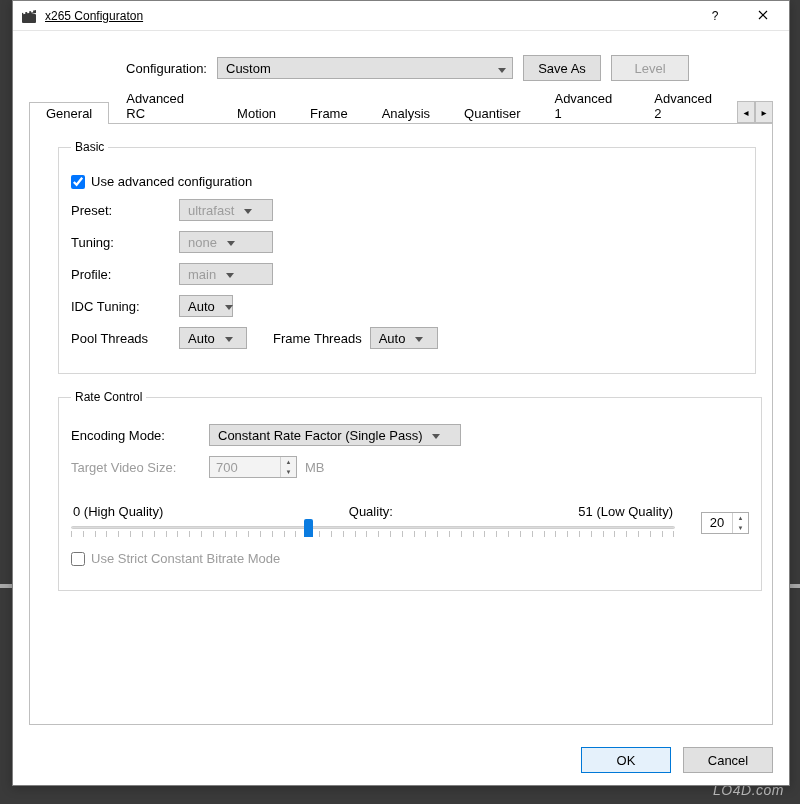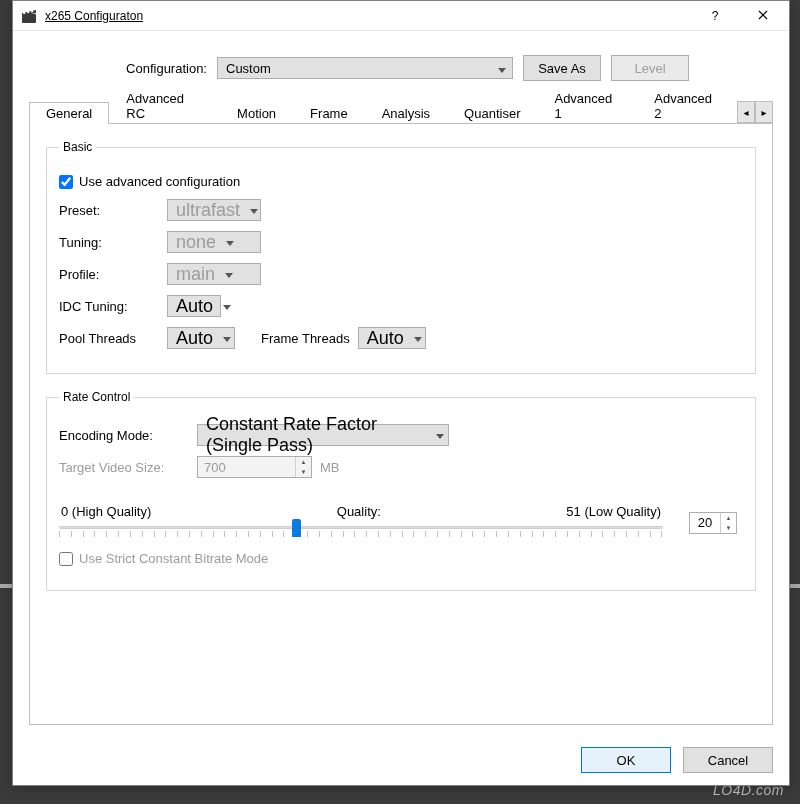--- a/index.html
+++ b/index.html
@@ -19,36 +19,36 @@
   .combo .caret { margin-left:10px; }
   .btn { height:26px; min-width:78px; padding:0 14px; background:#e1e1e1; border:1px solid #adadad; font-size:13px; display:flex; align-items:center; justify-content:center; color:#000; }
   .btn.disabled { color:#9c9c9c; background:#eaeaea; }
   .btn.primary { border:1px solid #0078d7; background:#e5f1fb; }
   .tabbar { display:flex; align-items:flex-end; margin:0 16px; position:relative; height:26px; }
   .tab { padding:3px 16px; font-size:13px; border:1px solid transparent; border-bottom:none; color:#000; position:relative; top:1px; cursor:default; }
   .tab.active { border-color:#bfbfbf; background:#fff; z-index:3; }
   .tabscroll { display:flex; margin-left:auto; }
   .tabscroll .sbtn { width:18px; height:22px; background:#e6e6e6; border:1px solid #bdbdbd; display:flex; align-items:center; justify-content:center; font-size:10px; }
   .tabpage { margin:0 16px 10px 16px; border:1px solid #bfbfbf; padding:16px; flex:1; overflow:auto; }
-  fieldset.group { border:1px solid #d6d6d6; padding:10px 12px 14px 12px; margin:0 0 16px 0; }
+  fieldset.group { border:1px solid #d6d6d6; padding:10px 12px 14px 12px; margin:0 0 16px 12px; }
   fieldset.group legend { font-size:12px; color:#000; padding:0 4px; }
   .row { display:flex; align-items:center; gap:8px; margin:10px 0; }
   .row .flabel { width:100px; font-size:13px; color:#000; text-align:left; }
   .row .flabel.dis { color:#9c9c9c; }
   .check { display:inline-flex; align-items:center; gap:6px; font-size:13px; }
   .check input { width:14px; height:14px; margin:0; }
-  .sel { background:#e1e1e1; border:1px solid #adadad; height:22px; display:flex; align-items:center; padding:0 4px 0 8px; font-size:18px; gap:10px; }
+  .sel { background:#e1e1e1; border:1px solid #adadad; height:22px; display:flex; align-items:center; padding:0 4px 0 8px; font-size:13px; gap:10px; }
   .sel.disabled { color:#9c9c9c; }
   .sel .caret { font-size:10px; color:#444; }
   .sel.w84 { width:94px; }
   .sel.w60 { width:54px; }
   .sel.w68 { width:68px; }
   .sel.wide { width:252px; }
   .spin { display:flex; align-items:center; border:1px solid #adadad; height:22px; background:#fff; }
-  .spin.disabled { background:#f3f3f3; color:#9c9c9c;gap:27px; }
+  .spin.disabled { background:#f3f3f3; color:#9c9c9c; }
   .spin input { border:none; width:70px; padding:0 6px; font-size:13px; background:transparent; color:inherit; outline:none; }
   .spin .arrows { display:flex; flex-direction:column; width:16px; height:100%; border-left:1px solid #cfcfcf; }
   .spin .arrows span { flex:1; display:flex; align-items:center; justify-content:center; font-size:6px; color:#555; }
   .ratelabels { display:flex; justify-content:space-between; font-size:13px; padding:0 2px; width:604px; }
   .sliderwrap { position:relative; width:604px; height:22px; }
   .slidertrack { position:absolute; left:0; right:0; top:7px; height:3px; background:#dcdcdc; border:1px solid #cfcfcf; border-radius:2px; }
   .ticks { position:absolute; left:0; right:0; top:12px; height:6px; display:flex; justify-content:space-between; }
   .ticks i { width:1px; height:6px; background:#c3c3c3; display:block; }
   .thumb { position:absolute; top:0; width:9px; height:18px; background:#0a7be0; border-radius:2px 2px 0 0; }
   .sliderrow { display:flex; align-items:center; gap:26px; margin:6px 0 8px 0; }

